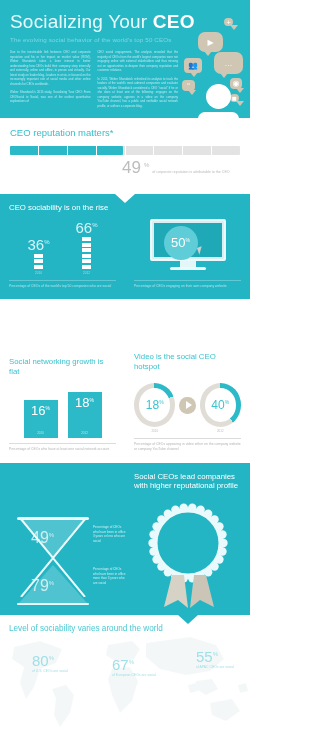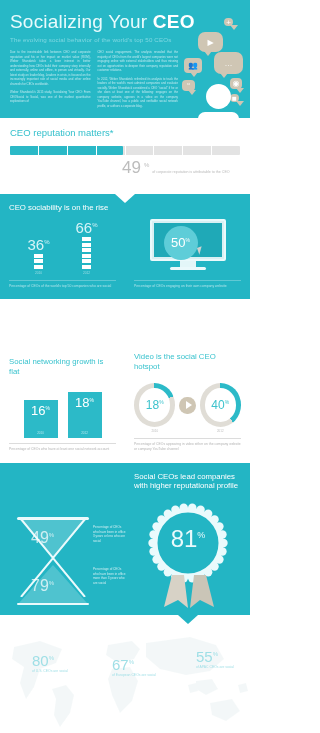--- a/index.html
+++ b/index.html
@@ -338,27 +338,27 @@
               <circle cx="68.57213156007407" cy="18.459145632451758" r="4.2" fill="#eafafc"></circle>
               <circle cx="73.43368891068896" cy="25.502327392446222" r="4.2" fill="#eafafc"></circle>
               <circle cx="76.46843451862485" cy="33.5042939177917" r="4.2" fill="#eafafc"></circle>
             </g>
           <circle cx="42" cy="42" r="33" fill="none" stroke="#eafafc" stroke-width="5"></circle>
         </svg>
         <svg style="position:absolute;left:14px;bottom:-4px;width:82px;height:34px" viewBox="0 0 82 34">
           <path d="M24 0 L16 32 L30 25 L40 33 L36 0 Z" fill="#d7d2c6"></path>
           <path d="M58 0 L66 32 L52 25 L42 33 L46 0 Z" fill="#cac5b7"></path>
         </svg>
-        <div class="num"><span>81</span><sup>%</sup></div>
       </div>
       <div class="notch notch-t" style="bottom:-9px"></div>
     </div>
   </div>
 
   <div class="mapsec">
+    <h2>Level of sociability varies around the world</h2>
     <svg class="mapsvg" viewBox="0 0 250 104">
       <g fill="#e9f1f2">
         <path d="M14 18 L40 12 L62 20 L56 34 L40 40 L34 58 L26 70 L20 54 L24 38 L12 30 Z"></path>
         <path d="M52 60 L66 56 L74 66 L70 84 L60 98 L54 86 L56 70 Z"></path>
         <path d="M108 16 L132 12 L140 20 L134 30 L118 34 L106 26 Z"></path>
         <path d="M112 40 L130 38 L138 52 L132 72 L120 84 L112 66 L108 50 Z"></path>
         <path d="M146 14 L190 8 L216 16 L224 30 L210 42 L186 46 L160 40 L146 28 Z"></path>
         <path d="M196 52 L212 50 L218 60 L206 66 L196 60 Z"></path>
         <path d="M210 74 L232 70 L240 82 L226 92 L212 86 Z"></path>
         <path d="M188 56 L196 54 L198 62 L190 64 Z"></path>

